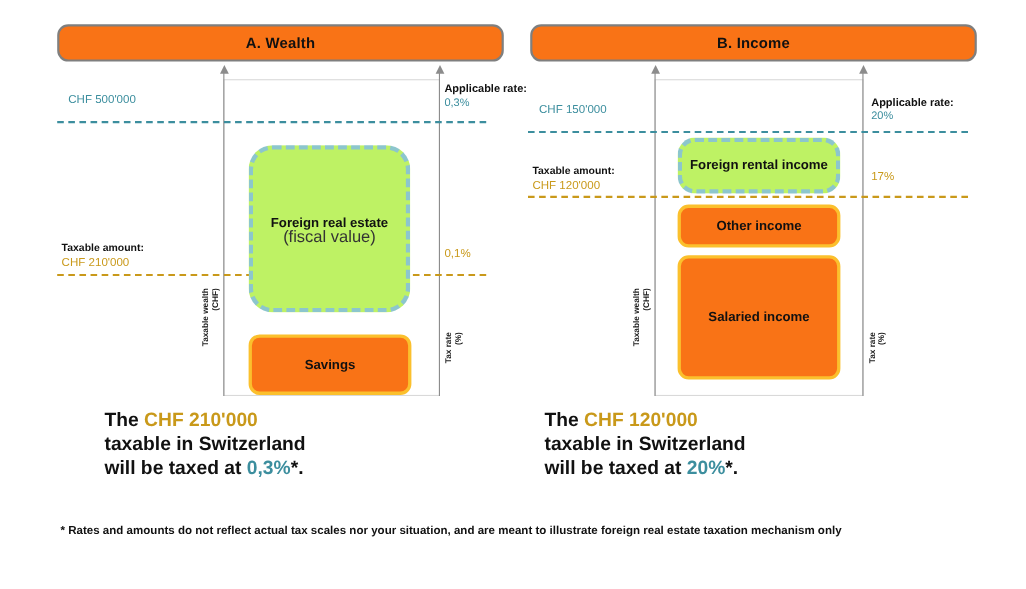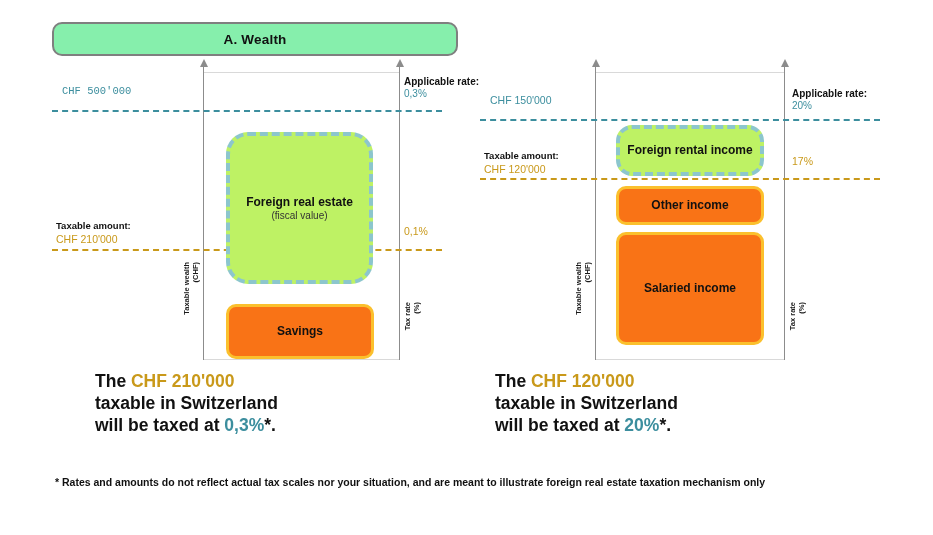--- a/index.html
+++ b/index.html
@@ -8,21 +8,21 @@
     font-family:"Liberation Sans", sans-serif;
     -webkit-font-smoothing:antialiased;
   }
   .panel{position:absolute;top:0;width:430px;height:460px;}
   .panel-a{left:40px;}
   .panel-b{left:470px;}
 
   
   .hdr{
     position:absolute;left:12px;top:22px;width:calc(100% - 24px);height:34px;
-    border:2px solid #7f7f7f;border-radius:10px;background:#86efac;
+    border:2px solid #7f7f7f;border-radius:10px;background:#f97316;
     display:flex;align-items:center;justify-content:center;
     box-sizing:border-box;
   }
   .hdr-title{font-size:13.5px;font-weight:bold;color:#111;letter-spacing:.2px;}
 
   
   .chart{position:absolute;left:0;top:66px;width:430px;height:296px;}
   .plotbox{
     position:absolute;border:1px solid #d9d9d9;background:transparent;
     box-sizing:border-box;
@@ -62,21 +62,21 @@
     display:flex;flex-direction:column;align-items:center;justify-content:center;
     text-align:center;
   }
   .blk.teal-blk{
     background:#bef264;border:4px dashed #8cc6cd;border-radius:22px;
   }
   .blk.gold-blk{
     background:#f97316;border:3px solid #fbc02d;border-radius:10px;
   }
   .blk .name{font-size:12px;font-weight:bold;color:#111;line-height:15px;}
-  .blk .sub{font-size:10px;font-weight:normal;color:#333;line-height:12px;}
+  .blk .sub{font-size:15px;font-weight:normal;color:#333;line-height:12px;}
 
   
   .concl{
     position:absolute;top:370px;left:55px;width:380px;
     font-size:17.5px;font-weight:bold;color:#111;line-height:22px;
   }
   .concl .amt{color:#c9991a;}
   .concl .rate{color:#3c8e9e;}
 
   
@@ -104,21 +104,21 @@
     <div class="axis-label" style="left:143px;top:196px;">Taxable wealth</div>
     <div class="axis-label" style="left:152px;top:196px;">(CHF)</div>
 
     <div class="axis" style="left:359px;top:0px;height:294px;">
       <div class="head"></div>
     </div>
     <div class="axis-label" style="left:364px;top:236px;">Tax rate</div>
     <div class="axis-label" style="left:373px;top:236px;">(%)</div>
 
     <div class="dline" style="left:12px;top:44px;width:390px;"></div>
-    <div class="lbl" style="left:22px;top:18px;font-family:Liberation Mono, monospace;">
+    <div class="lbl" style="left:22px;top:18px;">
       <span class="teal">CHF 500'000</span>
     </div>
     <div class="rlbl" style="left:364px;top:10px;">
       <span class="capt">Applicable rate:</span>
       <span class="teal">0,3%</span>
     </div>
 
     <div class="dline gold" style="left:12px;top:183px;width:390px;"></div>
     <div class="lbl" style="left:16px;top:154px;">
       <span class="capt">Taxable amount:</span>
@@ -139,20 +139,23 @@
 
   <div class="concl">
     <span>The </span><span class="amt">CHF 210'000</span><br>
     <span>taxable in Switzerland</span><br>
     <span>will be taxed at </span><span class="rate">0,3%</span><span>*.</span>
   </div>
 </div>
 
 <div class="panel panel-b">
 
+  <div class="hdr">
+    <span class="hdr-title">B. Income</span>
+  </div>
 
   <div class="chart">
 
     <div class="plotbox" style="left:125px;top:6px;width:190px;height:288px;"></div>
 
     <div class="axis" style="left:125px;top:0px;height:294px;">
       <div class="head"></div>
     </div>
     <div class="axis-label" style="left:105px;top:196px;">Taxable wealth</div>
     <div class="axis-label" style="left:114px;top:196px;">(CHF)</div>

